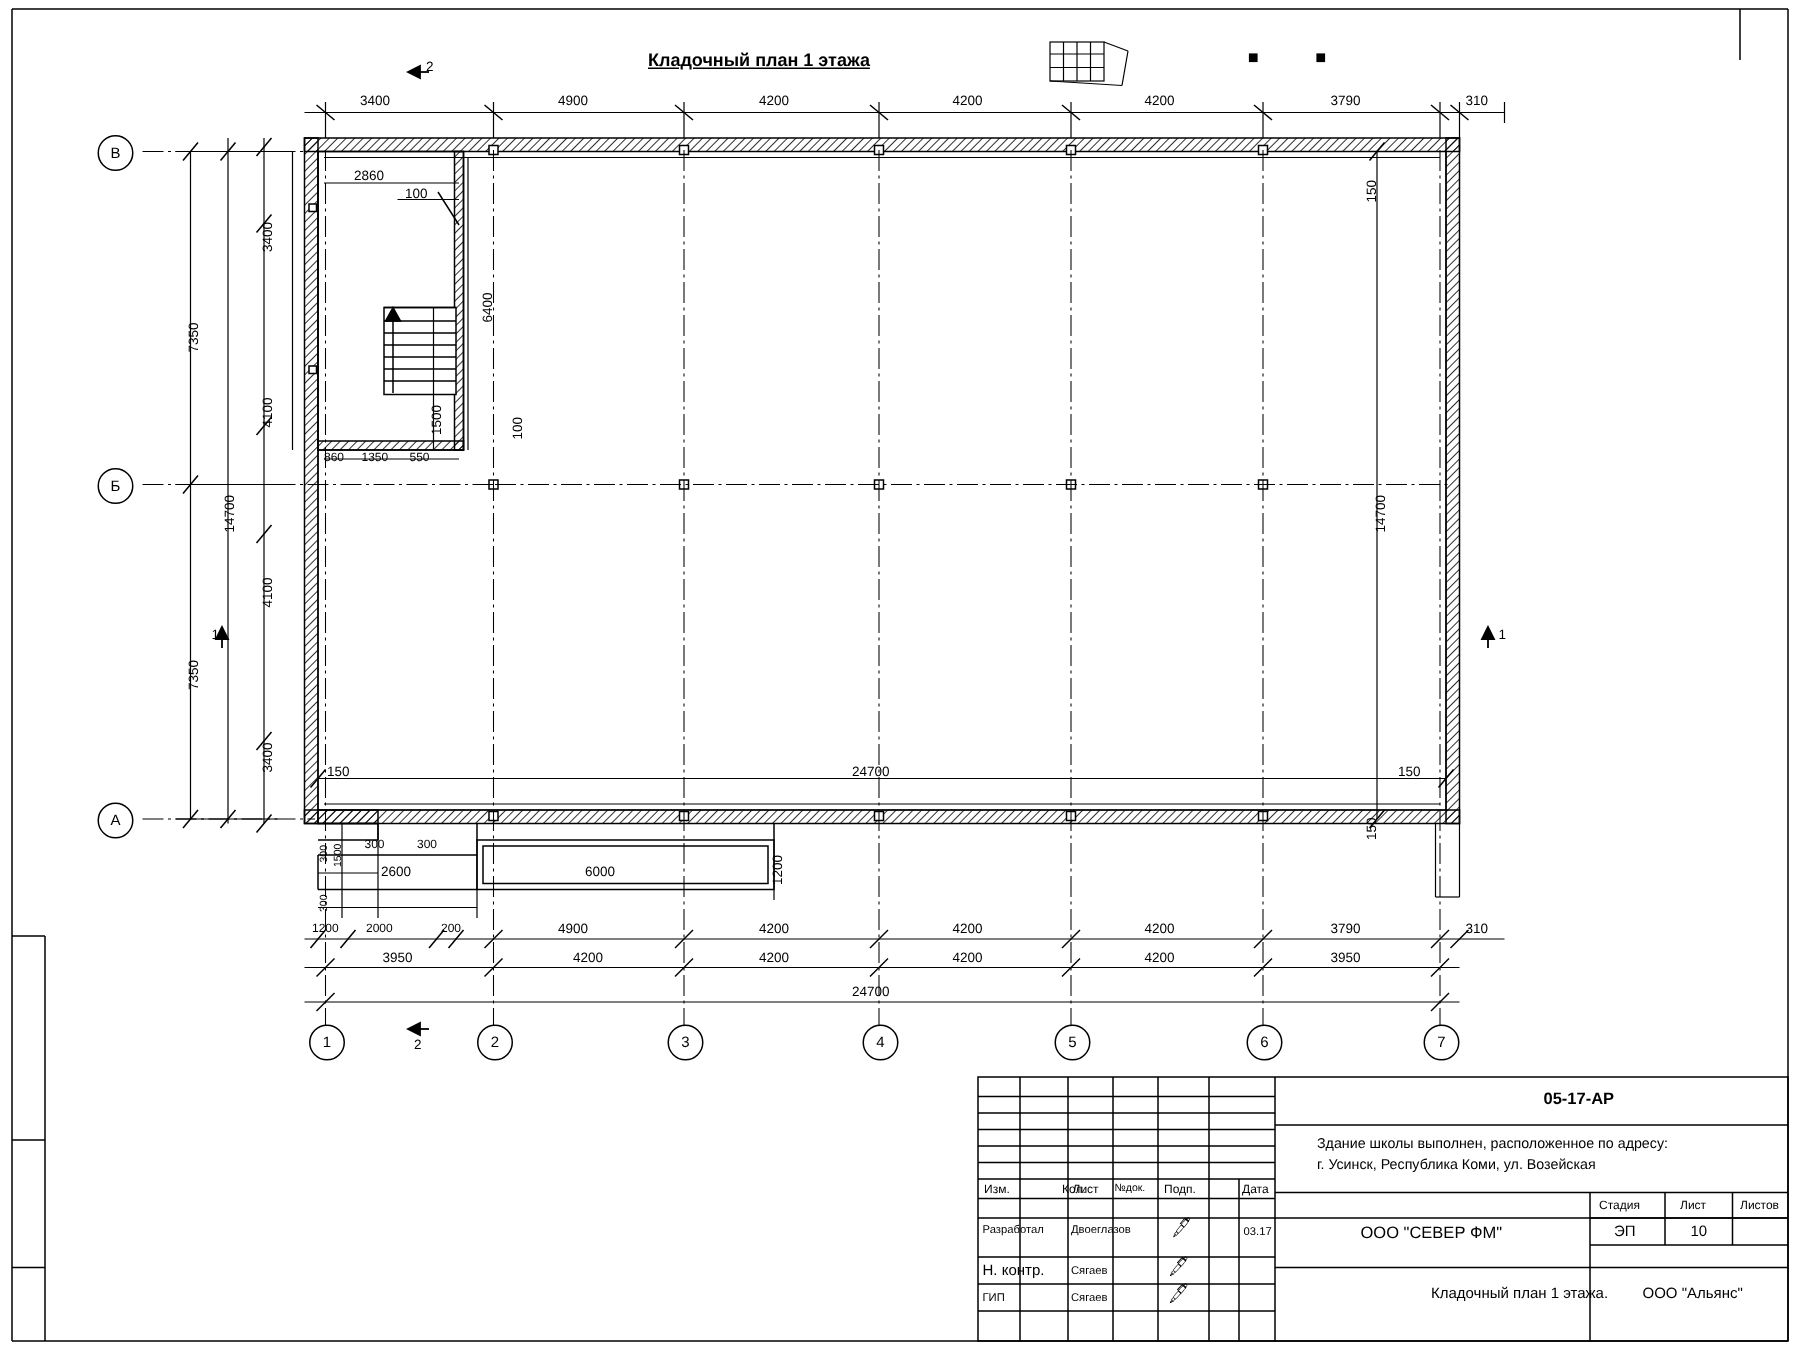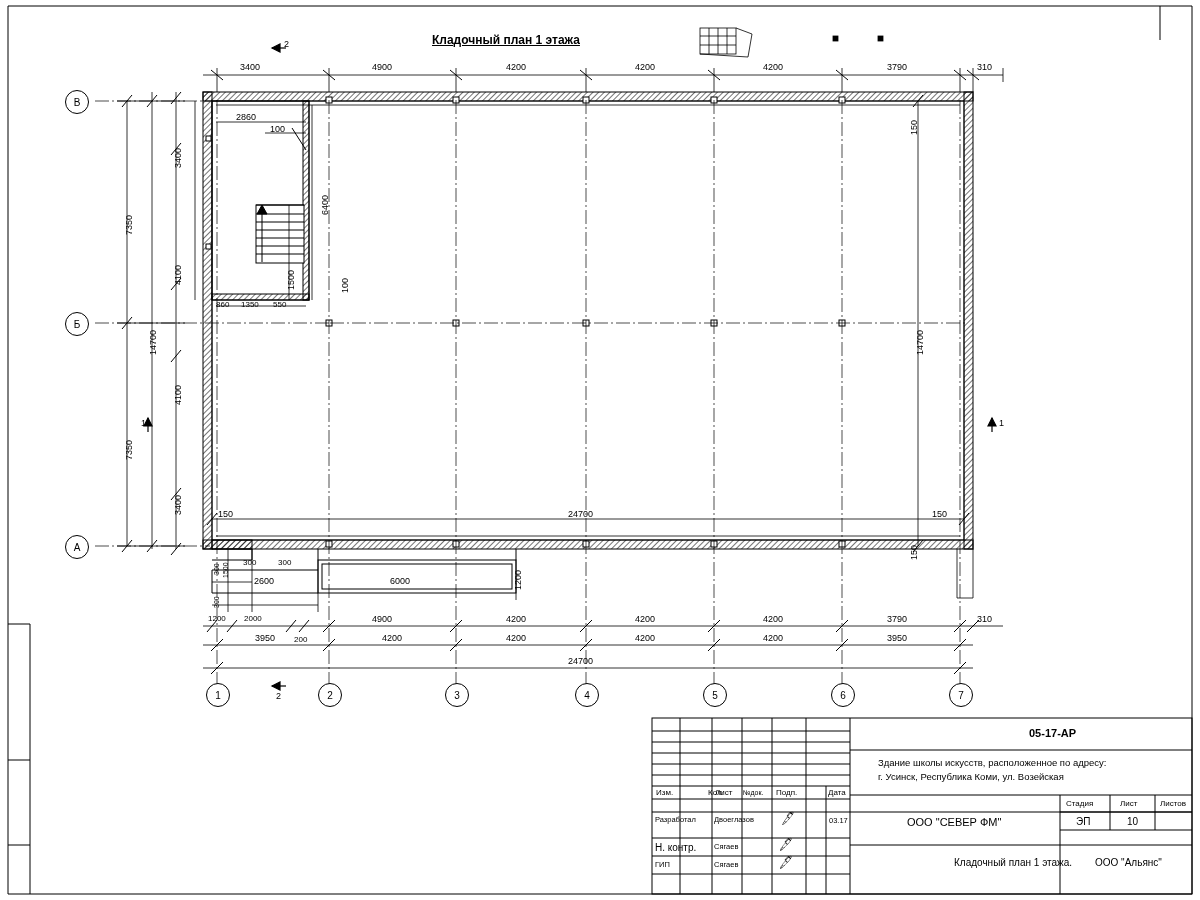--- a/index.html
+++ b/index.html
@@ -369,39 +369,39 @@
 <div class="lbl sm" style="left:278px;top:558px;">300</div>
 <div class="lbl" style="left:254px;top:576px;">2600</div>
 <div class="lbl" style="left:390px;top:576px;">6000</div>
 <div class="lbl rot" style="left:513px;top:590px;">1200</div>
 <div class="lbl xs rot" style="left:213px;top:575px;">300</div>
 <div class="lbl xs rot" style="left:213px;top:608px;">300</div>
 <div class="lbl xs rot" style="left:222px;top:578px;">1500</div>
 
 <div class="lbl sm" style="left:208px;top:614px;">1200</div>
 <div class="lbl sm" style="left:244px;top:614px;">2000</div>
-<div class="lbl sm" style="left:294px;top:635px;">200</div>
+<div class="lbl sm" style="left:294px;top:614px;">200</div>
 <div class="lbl" style="left:372px;top:614px;">4900</div>
 <div class="lbl" style="left:506px;top:614px;">4200</div>
 <div class="lbl" style="left:635px;top:614px;">4200</div>
 <div class="lbl" style="left:763px;top:614px;">4200</div>
 <div class="lbl" style="left:887px;top:614px;">3790</div>
 <div class="lbl" style="left:977px;top:614px;">310</div>
 
 <div class="lbl" style="left:255px;top:633px;">3950</div>
 <div class="lbl" style="left:382px;top:633px;">4200</div>
 <div class="lbl" style="left:506px;top:633px;">4200</div>
 <div class="lbl" style="left:635px;top:633px;">4200</div>
 <div class="lbl" style="left:763px;top:633px;">4200</div>
 <div class="lbl" style="left:887px;top:633px;">3950</div>
 <div class="lbl" style="left:568px;top:656px;">24700</div>
 
 
 <div class="tb-big" style="left:1005px;top:727px;font-weight:bold;">05-17-АР</div>
-<div class="tb-cell" style="left:878px;top:757px;font-size:9.5px;">Здание школы искусств, расположенное по адресу:</div>
+<div class="tb-cell" style="left:878px;top:757px;font-size:9.5px;">Здание школы выполнен, расположенное по адресу:</div>
 <div class="tb-cell" style="left:878px;top:771px;font-size:9.5px;">г. Усинск, Республика Коми, ул. Возейская</div>
 <div class="tb-cell" style="left:907px;top:816px;font-size:11px;">ООО "СЕВЕР ФМ"</div>
 <div class="tb-cell" style="left:938px;top:857px;font-size:10px;margin-left:16px;">Кладочный план 1 этажа.</div>
 <div class="tb-cell" style="left:1095px;top:857px;font-size:10px;">ООО "Альянс"</div>
 
 <div class="tb-cell c" style="left:656px;top:788px;">Изм.</div>
 <div class="tb-cell c" style="left:682px;top:788px;margin-left:26px;">Кол.</div>
 <div class="tb-cell c" style="left:715px;top:788px;">Лист</div>
 <div class="tb-cell c" style="left:743px;top:789px;font-size:7px;">№док.</div>
 <div class="tb-cell c" style="left:776px;top:788px;">Подп.</div>

